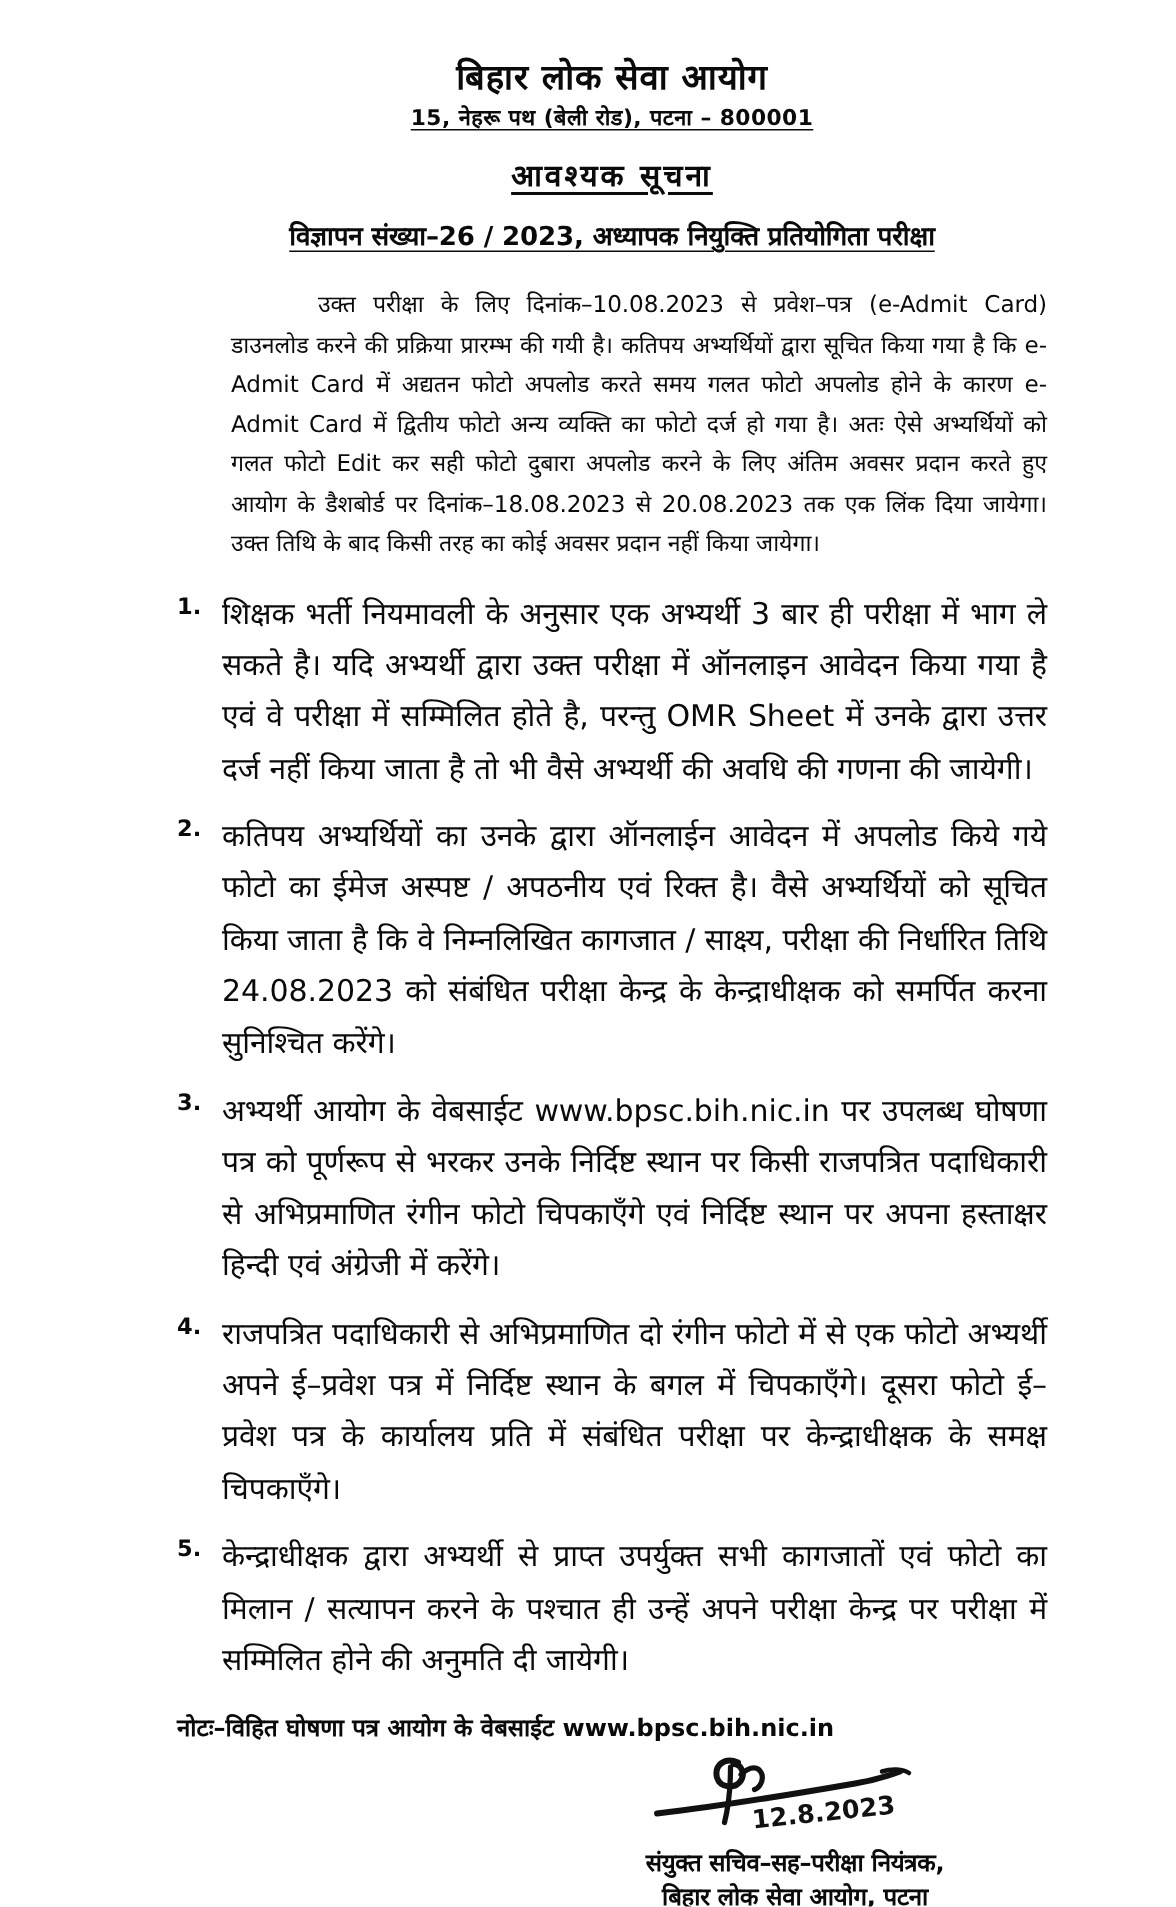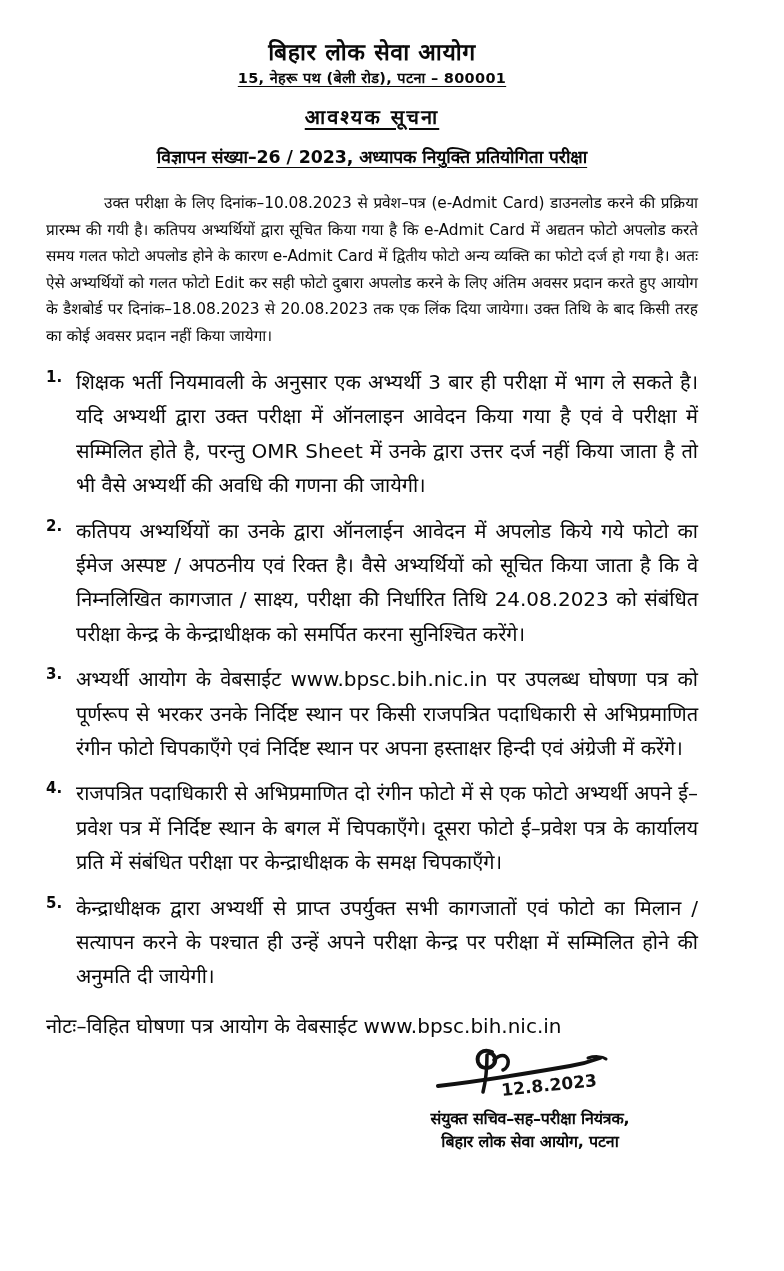--- a/index.html
+++ b/index.html
@@ -14,21 +14,21 @@
     font-family: "Liberation Serif", "DejaVu Serif", serif;
     color: #0a0a0a;
     overflow: hidden;
     position: relative;
   }
 
   .page {
     box-sizing: border-box;
     width: 784px;
     height: 1271px;
-    padding: 40px 86px 10px 46px;
+    padding: 40px 86px 10px 118px;
     position: relative;
   }
 
   
   .org-name {
     text-align: center;
     font-family: "DejaVu Sans", sans-serif;
     font-weight: bold;
     font-size: 23px;
     letter-spacing: 0.6px;
@@ -71,21 +71,21 @@
   .para {
     font-family: "DejaVu Sans", sans-serif;
     font-size: 15.4px;
     line-height: 1.72;
     text-align: justify;
     text-justify: inter-word;
     text-indent: 58px;
     margin: 0 0 14px 0;
     letter-spacing: -0.05px;
   }
-  .para.tight { margin-bottom: 16px; }
+  .para.tight { margin-bottom: 16px; margin-left: 36px; }
 
   
   ol.notice-list {
     list-style: none;
     margin: 0;
     padding: 0;
   }
   ol.notice-list > li {
     display: flex;
     align-items: flex-start;
@@ -105,22 +105,22 @@
     font-size: 20px;
     line-height: 1.72;
     text-align: justify;
     text-justify: inter-word;
     letter-spacing: -0.05px;
   }
 
   
   .note {
     font-family: "DejaVu Sans", sans-serif;
-    font-weight: normal;
-    font-size: 20px;
+    font-weight: bold;
+    font-size: 16px;
     line-height: 1.6;
     margin: 16px 0 0 0;
     padding-left: 0;
     text-indent: 0;
   }
   .note .note-cont {
     display: block;
     padding-left: 44px;
   }
 

